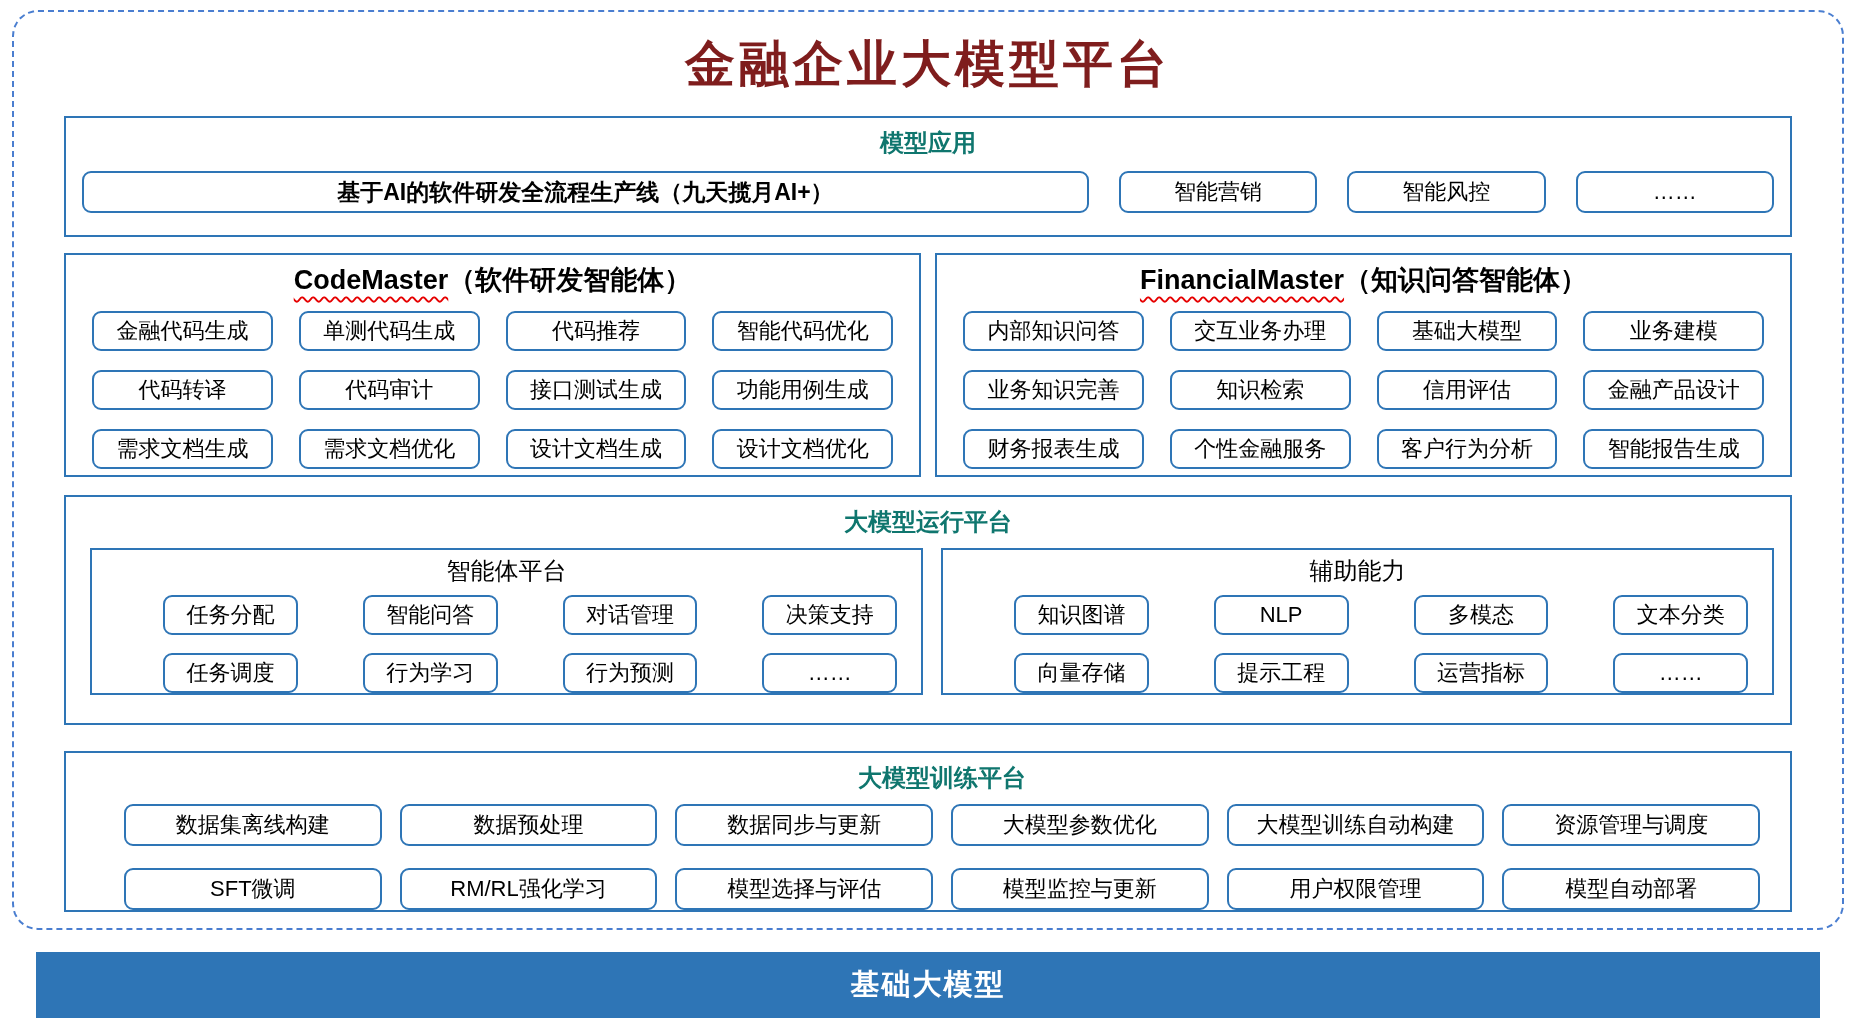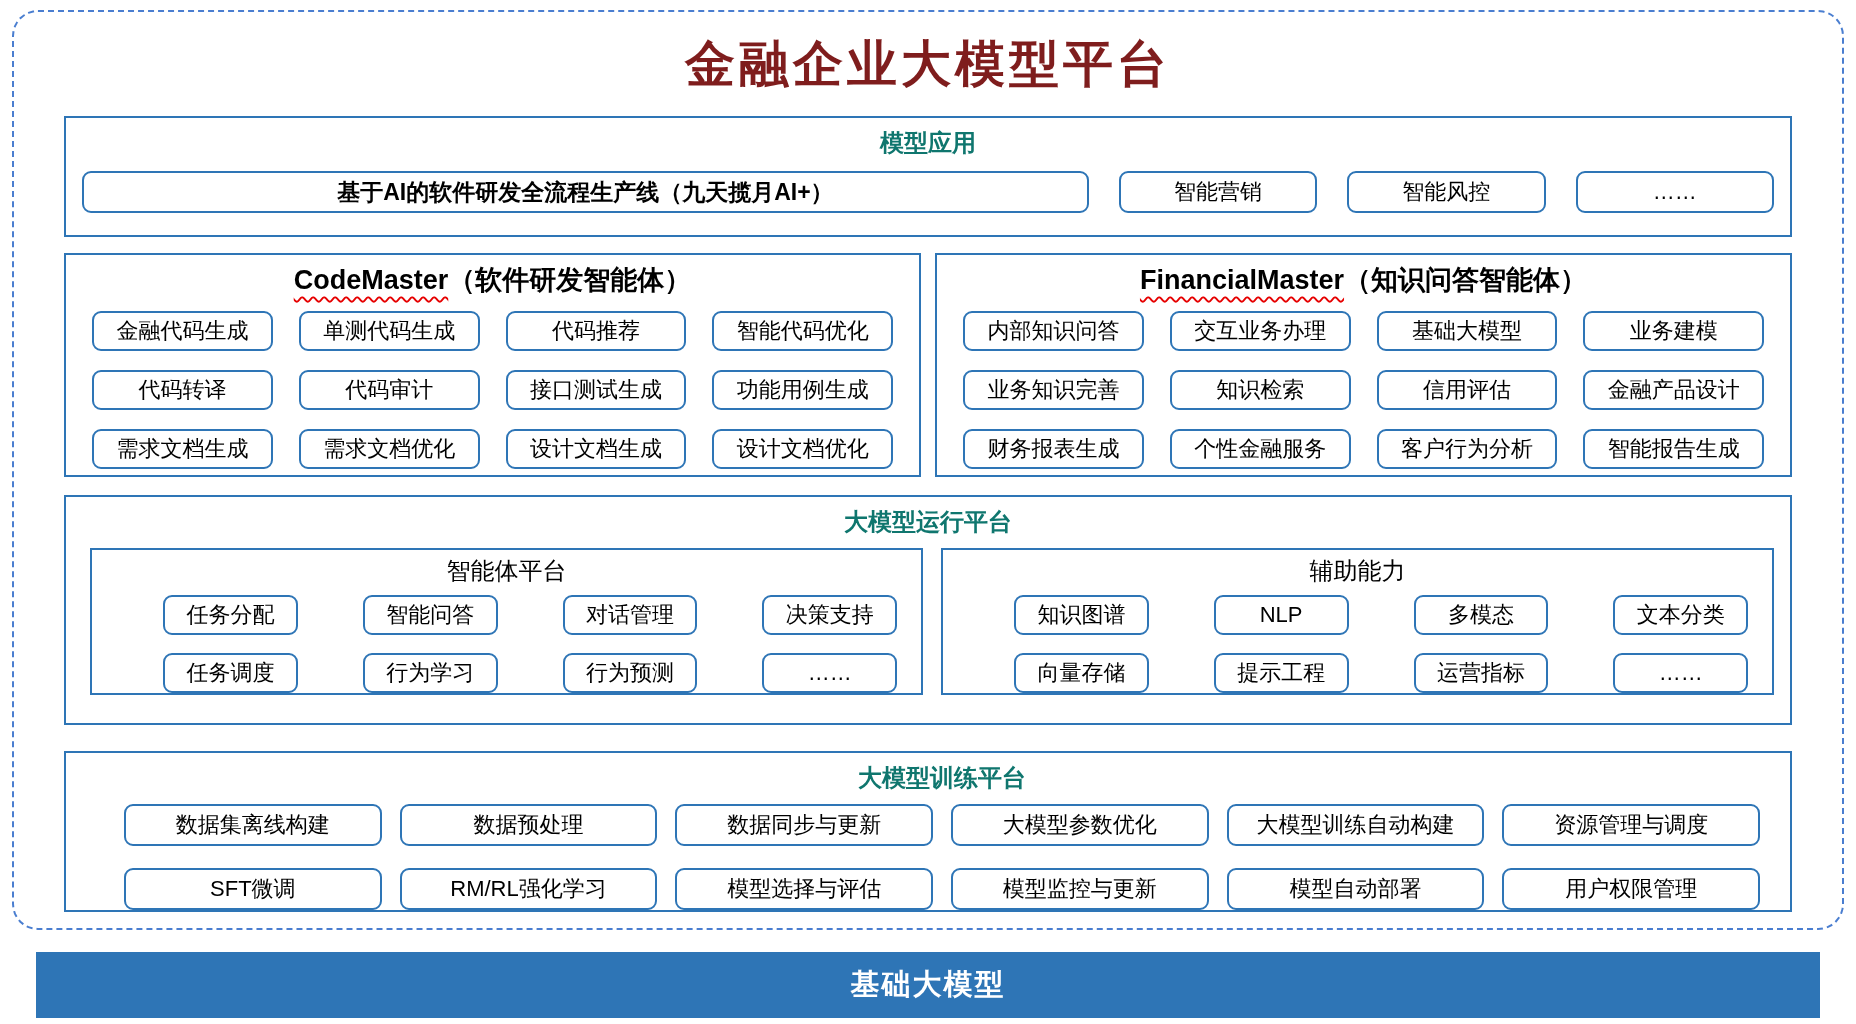--- a/index.html
+++ b/index.html
@@ -176,22 +176,22 @@
           <div class="box">数据集离线构建</div>
           <div class="box">数据预处理</div>
           <div class="box">数据同步与更新</div>
           <div class="box">大模型参数优化</div>
           <div class="box">大模型训练自动构建</div>
           <div class="box">资源管理与调度</div>
           <div class="box">SFT微调</div>
           <div class="box">RM/RL强化学习</div>
           <div class="box">模型选择与评估</div>
           <div class="box">模型监控与更新</div>
+          <div class="box">用户权限管理</div>
           <div class="box">模型自动部署</div>
-          <div class="box">用户权限管理</div>
         </div>
     </div>
 
   </div>
 
   <div class="foundation-bar">
     <span>基础大模型</span>
   </div>
 
 </div>

